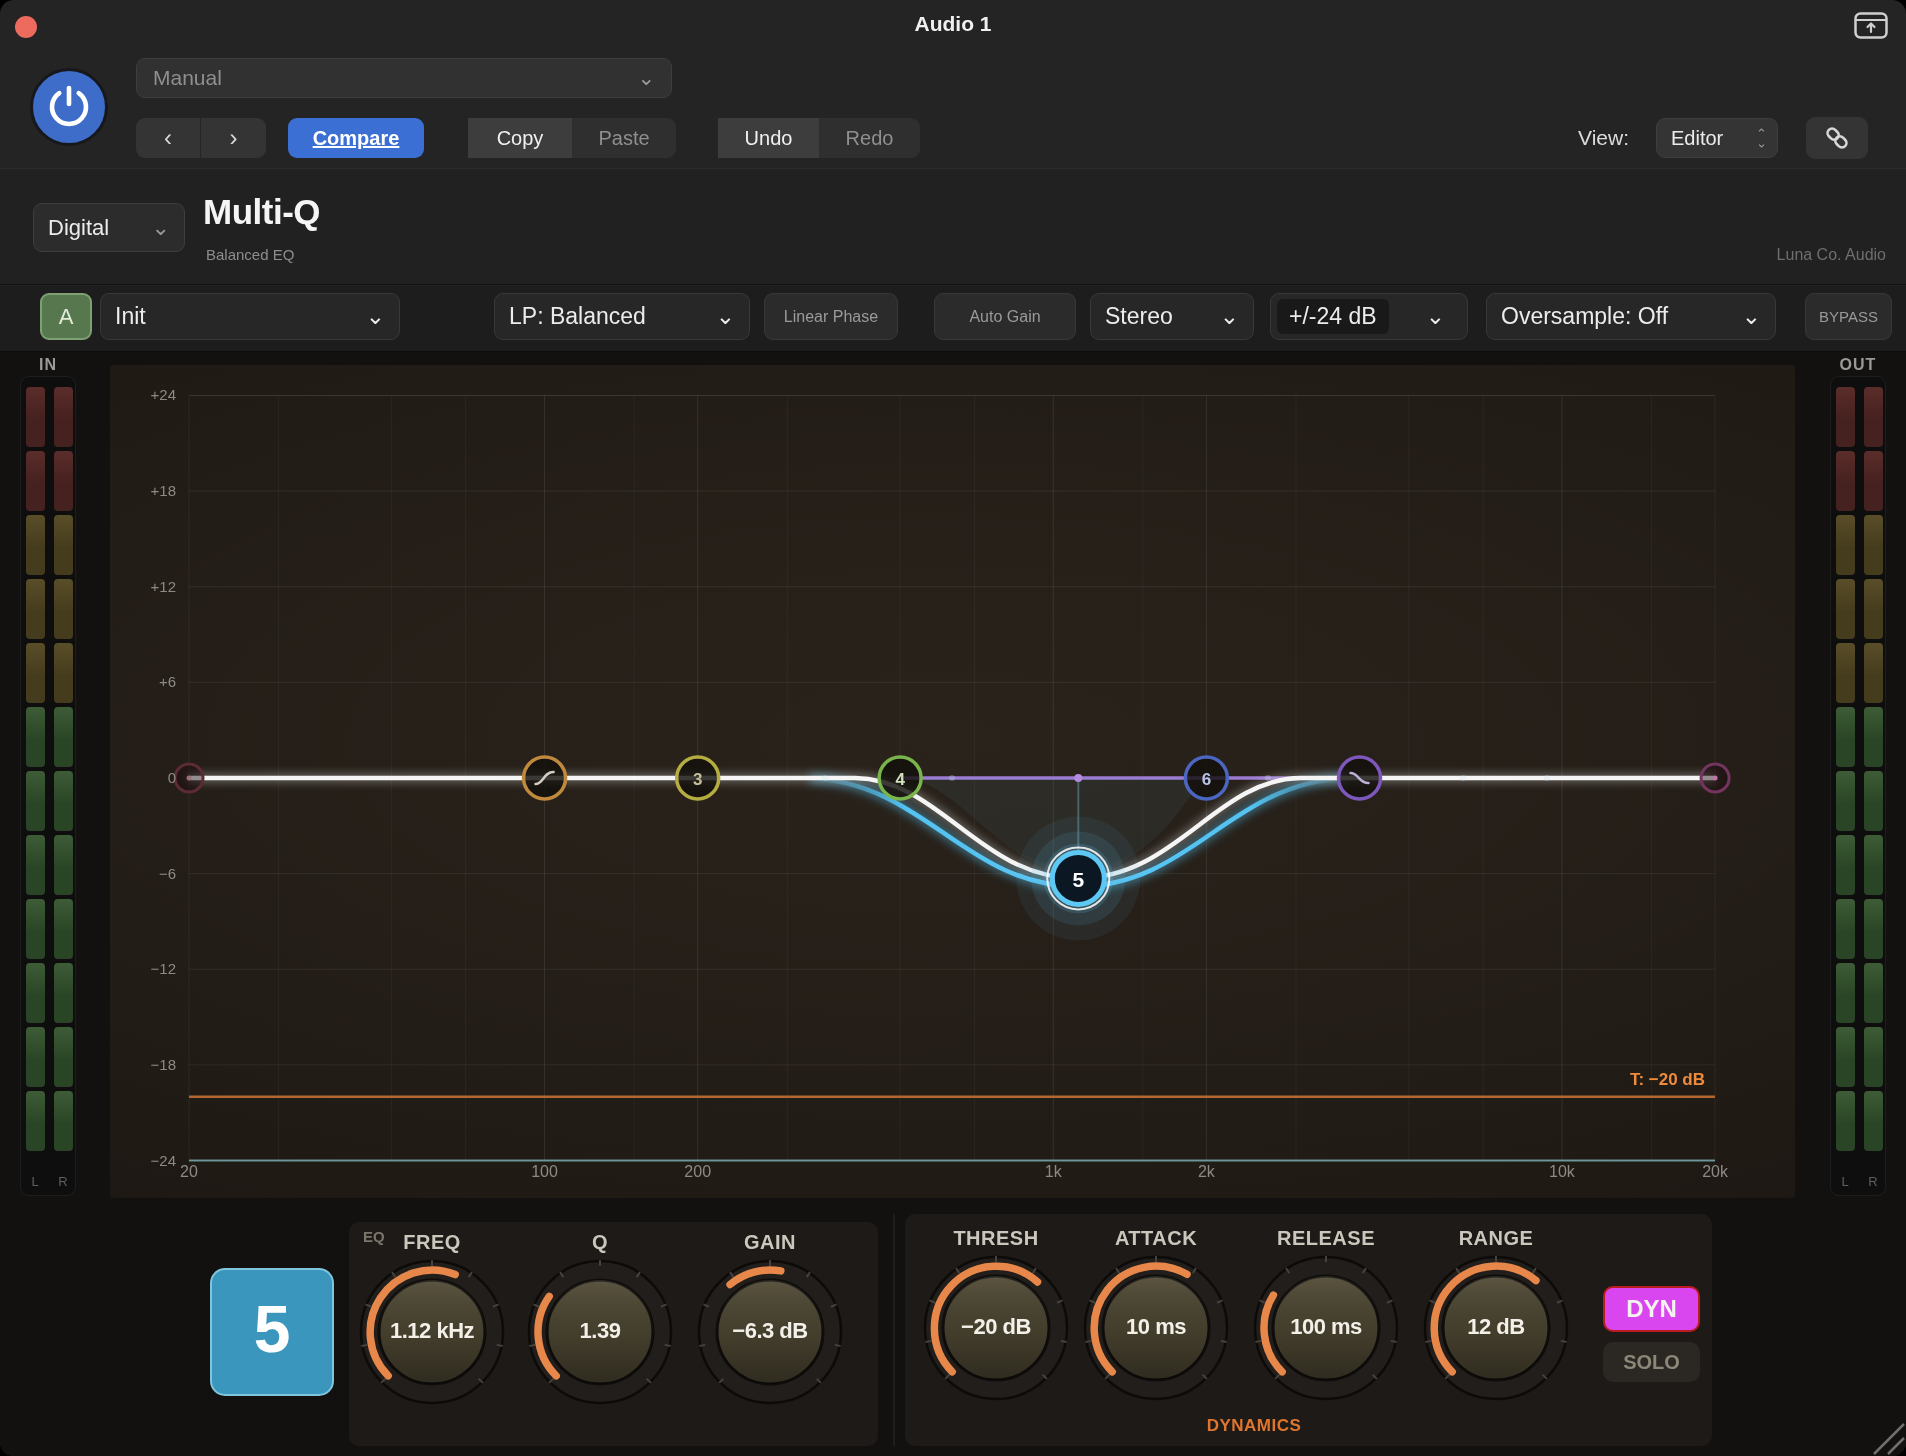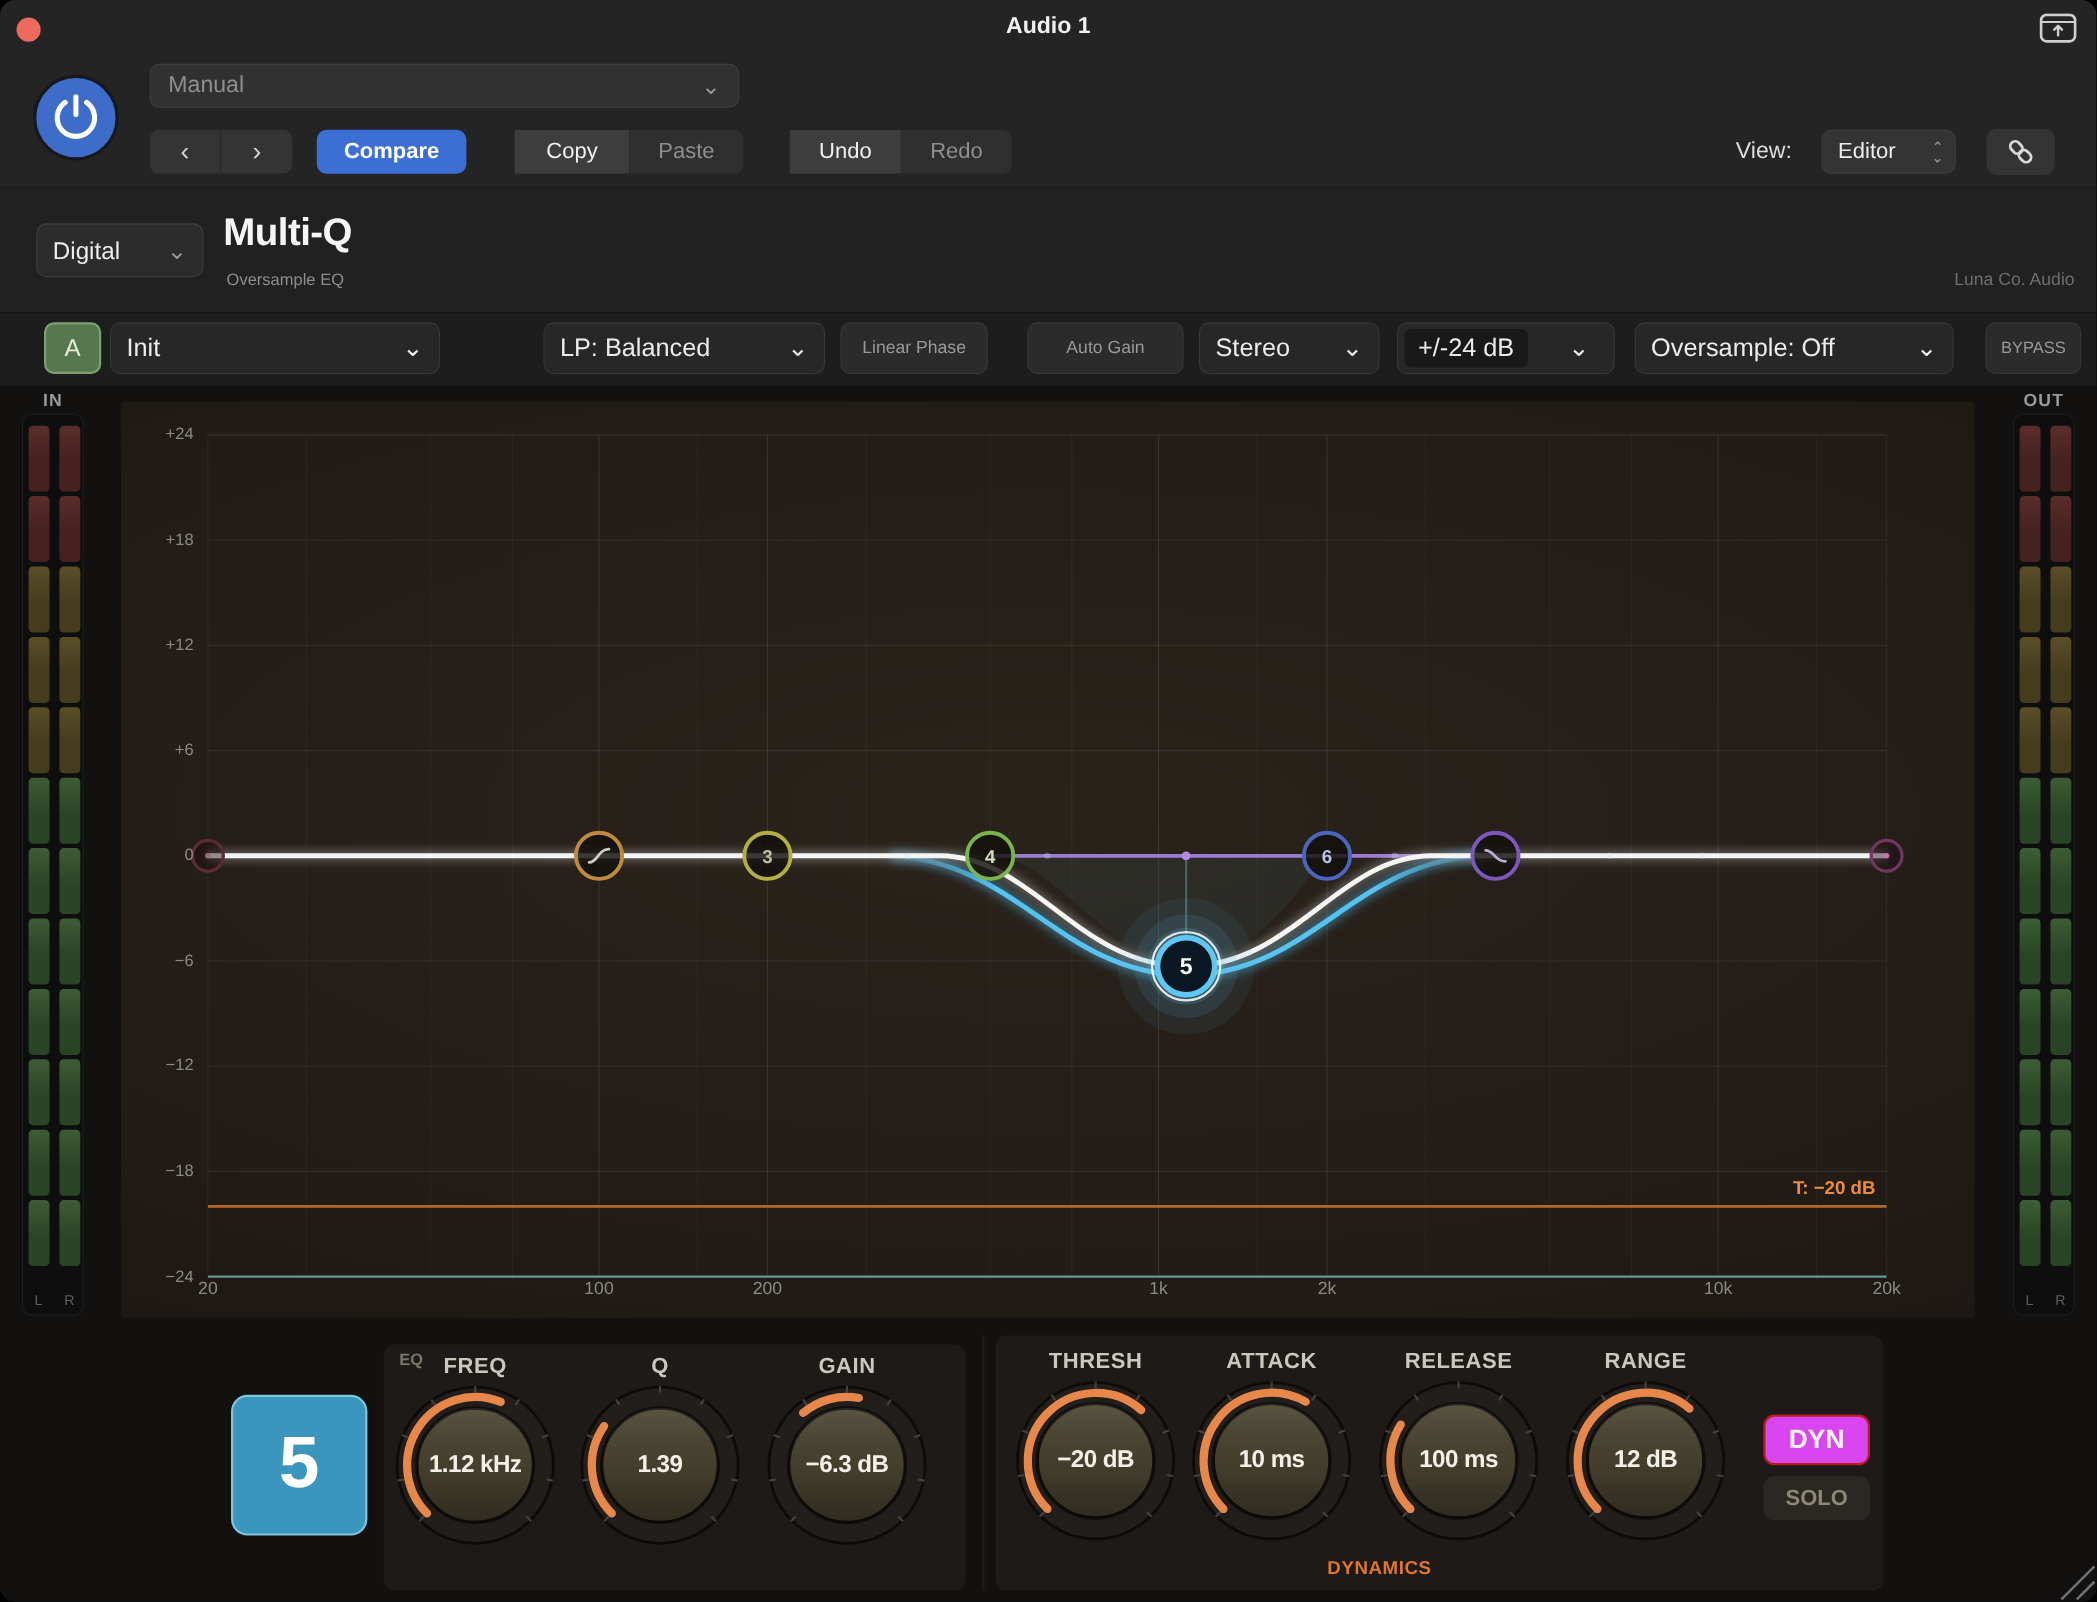--- a/index.html
+++ b/index.html
@@ -15,21 +15,21 @@
   .dropdown{background:#313131;border:1px solid #3e3e3e;border-radius:9px;display:flex;align-items:center;color:#ececec;}
   .dropdown .chev{margin-left:auto;color:#9a9a9a;}
   .preset-top{top:58px;left:136px;width:536px;height:40px;padding:0 16px;font-size:21px;color:#8f8f8f;}
   .seg{top:118px;height:40px;border-radius:9px;overflow:hidden;display:flex;}
   .seg .cell{display:flex;align-items:center;justify-content:center;font-size:20px;height:100%;}
   .cell.lit{background:#3d3d3d;color:#f0f0f0;margin-left:24px;}
   .cell.dim{background:#2f2f2f;color:#8f8f8f;}
   .nav-seg{left:136px;width:130px;}
   .nav-seg .cell{width:65px;background:#343434;color:#d8d8d8;font-size:24px;}
   .nav-seg .cell:first-child{border-right:1px solid #262626;}
-  .compare-btn{top:118px;left:288px;width:136px;height:40px;border-radius:9px;background:#3c6fd4;color:#fff;font-size:20px;font-weight:bold;display:flex;align-items:center;justify-content:center;}
+  .compare-btn{top:118px;left:288px;width:136px;height:40px;border-radius:9px;background:#3c6fd4;color:#fff;font-size:20px;font-weight:bold;display:flex;align-items:center;justify-content:center;text-decoration:underline;}
   .copypaste{left:444px;width:232px;}
   .copypaste .cell{width:116px;}
   .undoredo{left:694px;width:226px;}
   .undoredo .cell{width:113px;}
   .view-label{top:126px;left:1578px;font-size:21px;color:#dcdcdc;}
   .view-dd{top:118px;left:1656px;width:122px;height:40px;padding:0 10px 0 14px;font-size:20px;background:#343434;}
   .link-btn{top:117px;left:1806px;width:62px;height:42px;border-radius:9px;background:#343434;display:flex;align-items:center;justify-content:center;}
 
   .header-zone{top:168px;left:0;width:100%;height:117px;background:#212121;border-top:1px solid #2c2c2c;border-bottom:1px solid #111;}
   .mode-dd{top:203px;left:33px;width:152px;height:49px;padding:0 14px;font-size:22px;background:#2c2c2c;}
@@ -132,21 +132,21 @@
       </g>
     </svg>
   </div>
 
   <div class="abs header-zone"></div>
   <div class="abs dropdown mode-dd">
     <span>Digital</span>
     <span class="chev">⌄</span>
   </div>
   <div class="abs plugin-title">Multi-Q</div>
-  <div class="abs plugin-sub">Oversample EQ</div>
+  <div class="abs plugin-sub">Balanced EQ</div>
   <div class="abs brand">Luna Co. Audio</div>
 
   <div class="abs settings-zone"></div>
   <div class="abs ctl ab-btn">A</div>
   <div class="abs ctl dd init-dd">
     <span>Init</span>
     <span class="chev" style="margin-left:auto;">⌄</span>
   </div>
   <div class="abs ctl dd lp-dd">
     <span>LP: Balanced</span>

